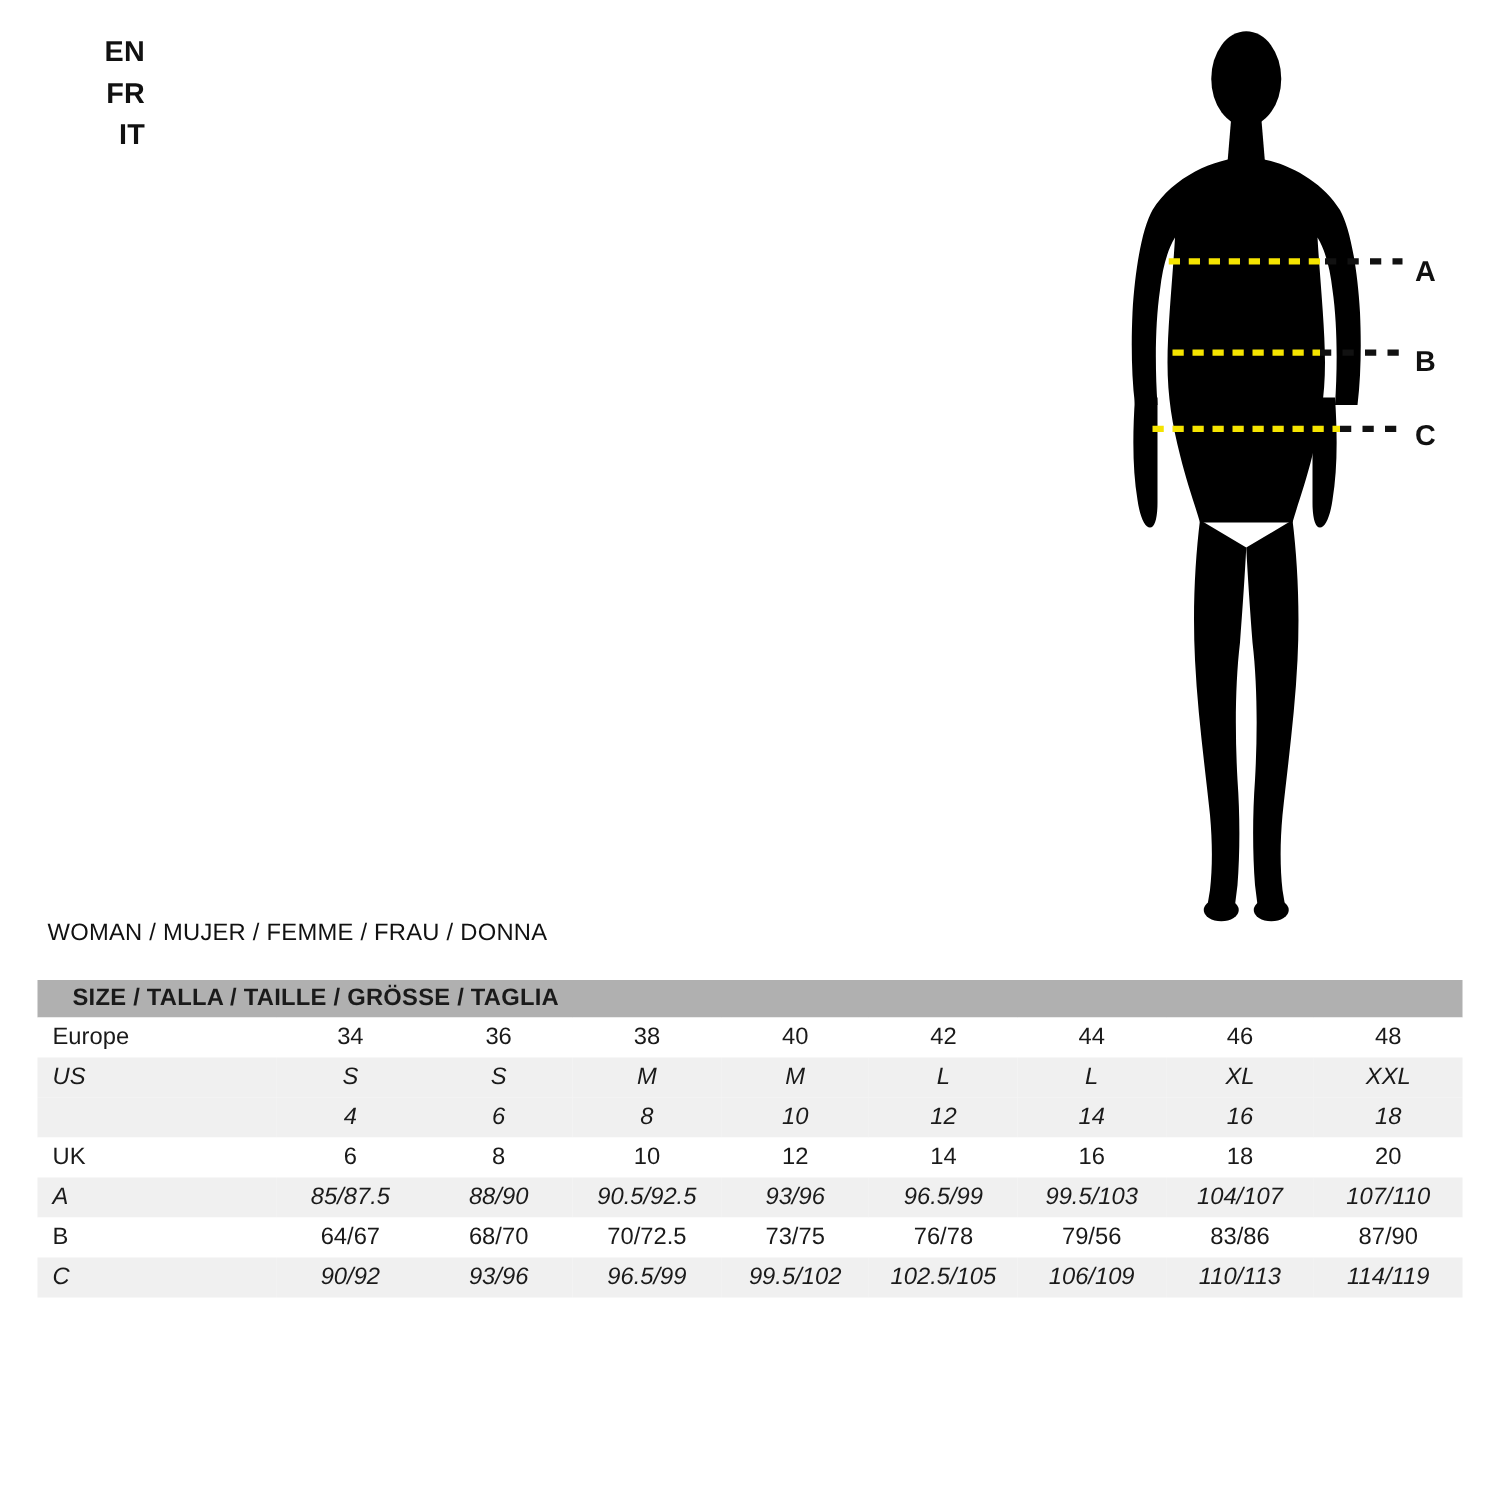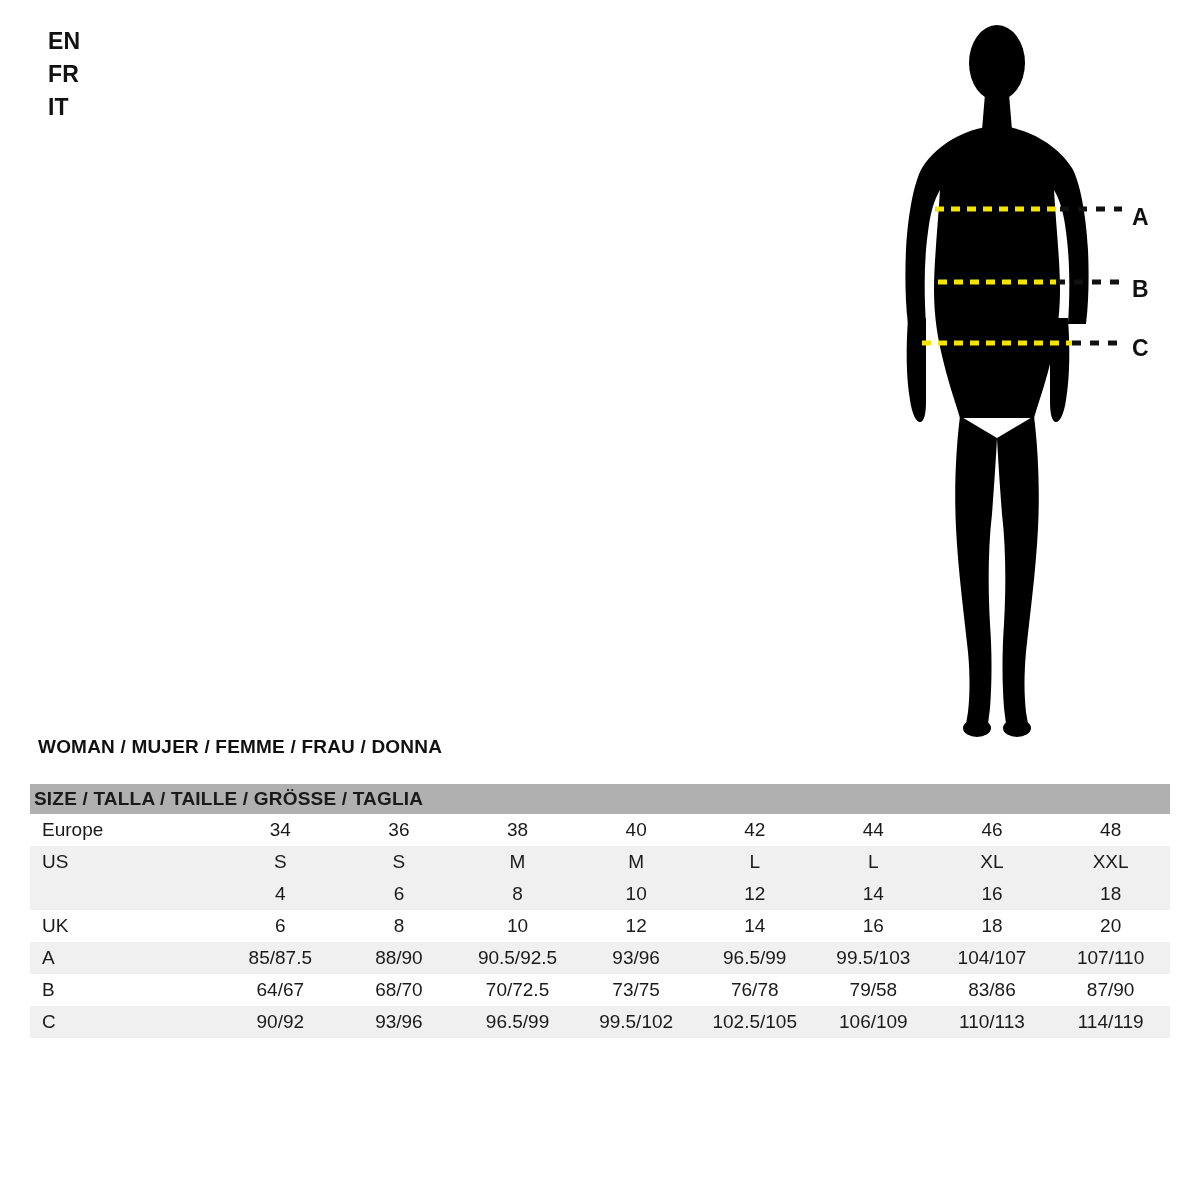--- a/index.html
+++ b/index.html
@@ -17,23 +17,24 @@
   }
   .page {
     position: relative;
     width: 1200px;
     height: 1200px;
   }
 
   
   .lang-block {
     position: absolute;
-    left: 48px;
+    left: 38px;
     top: 28px;
     width: 600px;
+    text-align: right;
   }
   .lang-row {
     display: flex;
     align-items: baseline;
     height: 33px;
   }
   .lang-code {
     width: 78px;
     font-size: 23px;
     font-weight: 700;
@@ -70,21 +71,21 @@
   .label-a { left: 272px; top: 186px; }
   .label-b { left: 272px; top: 258px; }
   .label-c { left: 272px; top: 317px; }
 
   
   .section-caption {
     position: absolute;
     left: 38px;
     top: 736px;
     font-size: 19px;
-    font-weight: 700;
+    font-weight: 400;
     letter-spacing: 0.2px;
     color: #111111;
   }
 
   
   .size-table {
     position: absolute;
     left: 30px;
     top: 784px;
     width: 1140px;
@@ -97,32 +98,33 @@
     padding: 0;
     height: 32px;
     font-weight: 400;
     text-align: center;
     vertical-align: middle;
   }
   .size-table th.header-cell {
     background: #b0b0b0;
     text-align: left;
     font-weight: 700;
-    padding-left: 4px;
+    padding-left: 28px;
     font-size: 19px;
     height: 30px;
     letter-spacing: 0.2px;
   }
   .size-table td.rowlabel {
     text-align: left;
     padding-left: 12px;
     width: 190px;
   }
   tr.row-alt td {
     background: #f0f0f0;
+    font-style: italic;
   }
   tr.row-plain td {
     background: #ffffff;
   }
 
   
   .legend {
     position: absolute;
     left: 38px;
     top: 1090px;
@@ -297,21 +299,21 @@
         <td>104/107</td>
         <td>107/110</td>
       </tr>
       <tr class="row-plain">
         <td class="rowlabel">B</td>
         <td>64/67</td>
         <td>68/70</td>
         <td>70/72.5</td>
         <td>73/75</td>
         <td>76/78</td>
-        <td>79/58</td>
+        <td>79/56</td>
         <td>83/86</td>
         <td>87/90</td>
       </tr>
       <tr class="row-alt">
         <td class="rowlabel">C</td>
         <td>90/92</td>
         <td>93/96</td>
         <td>96.5/99</td>
         <td>99.5/102</td>
         <td>102.5/105</td>

